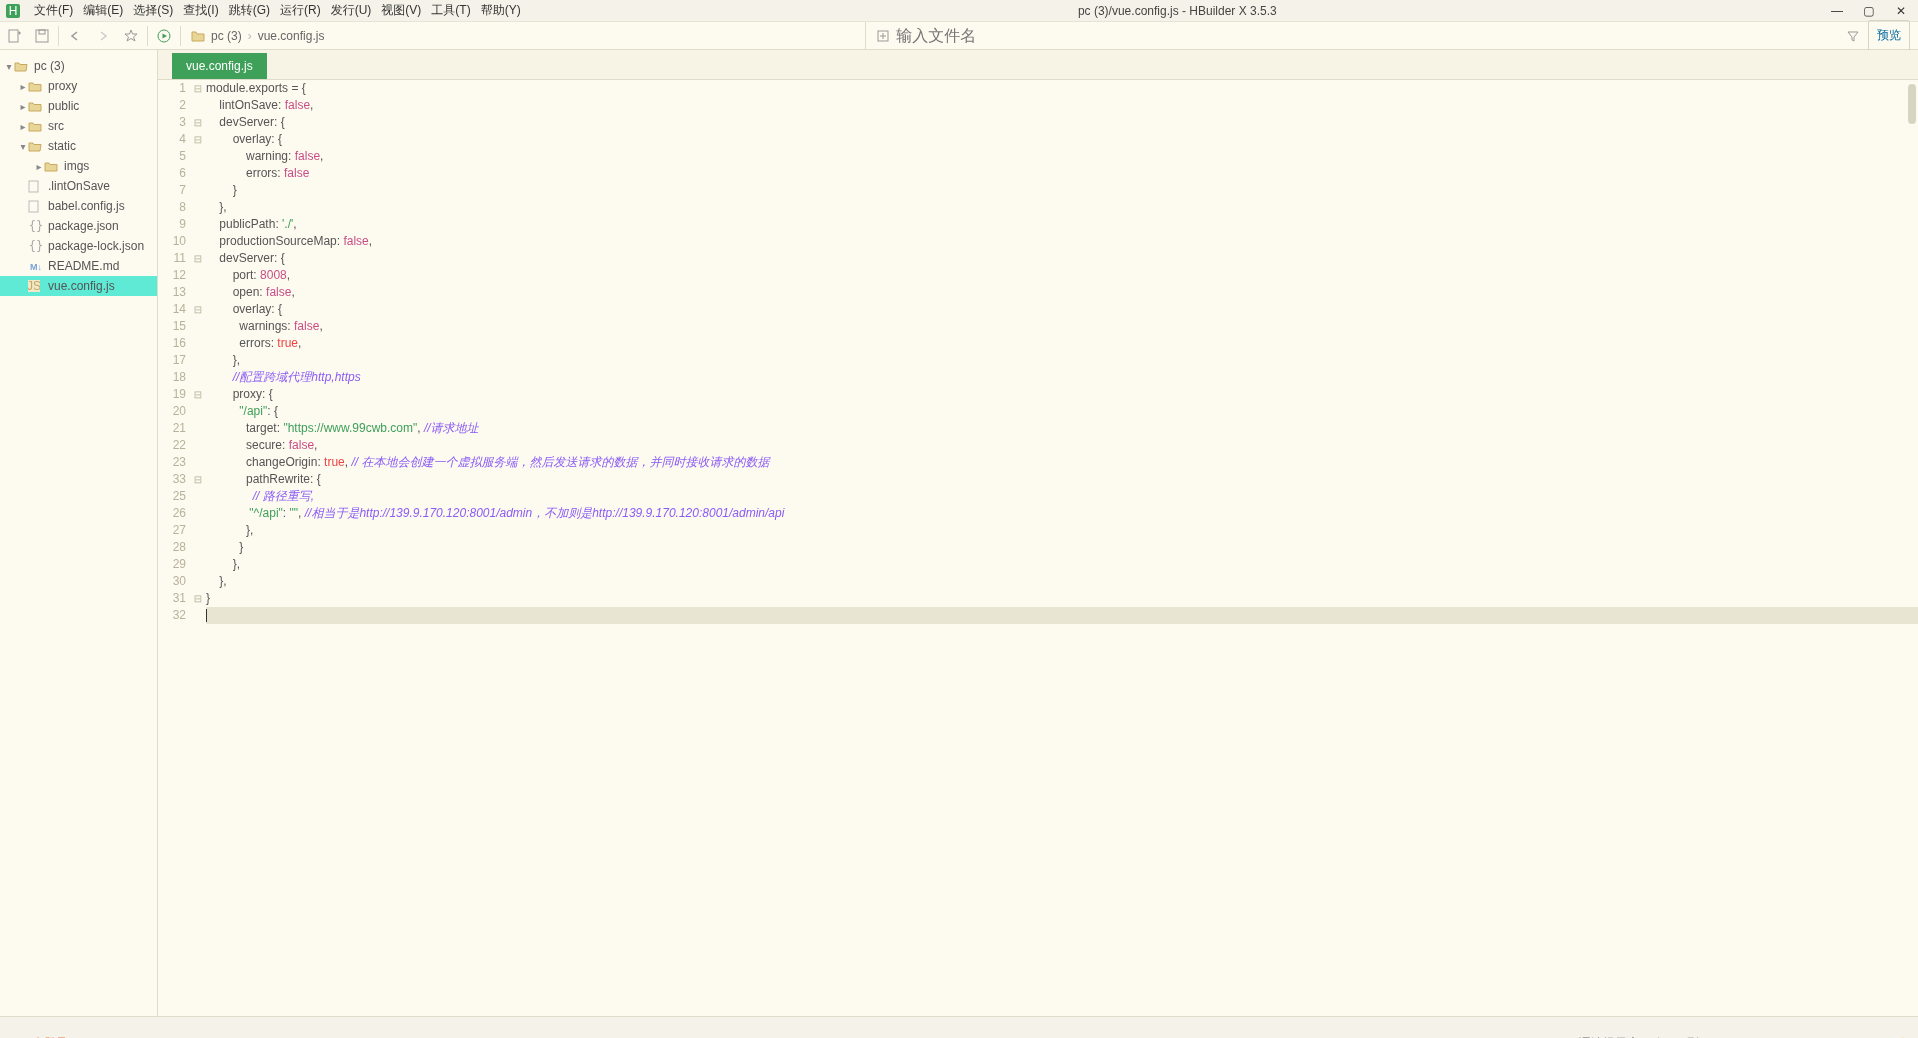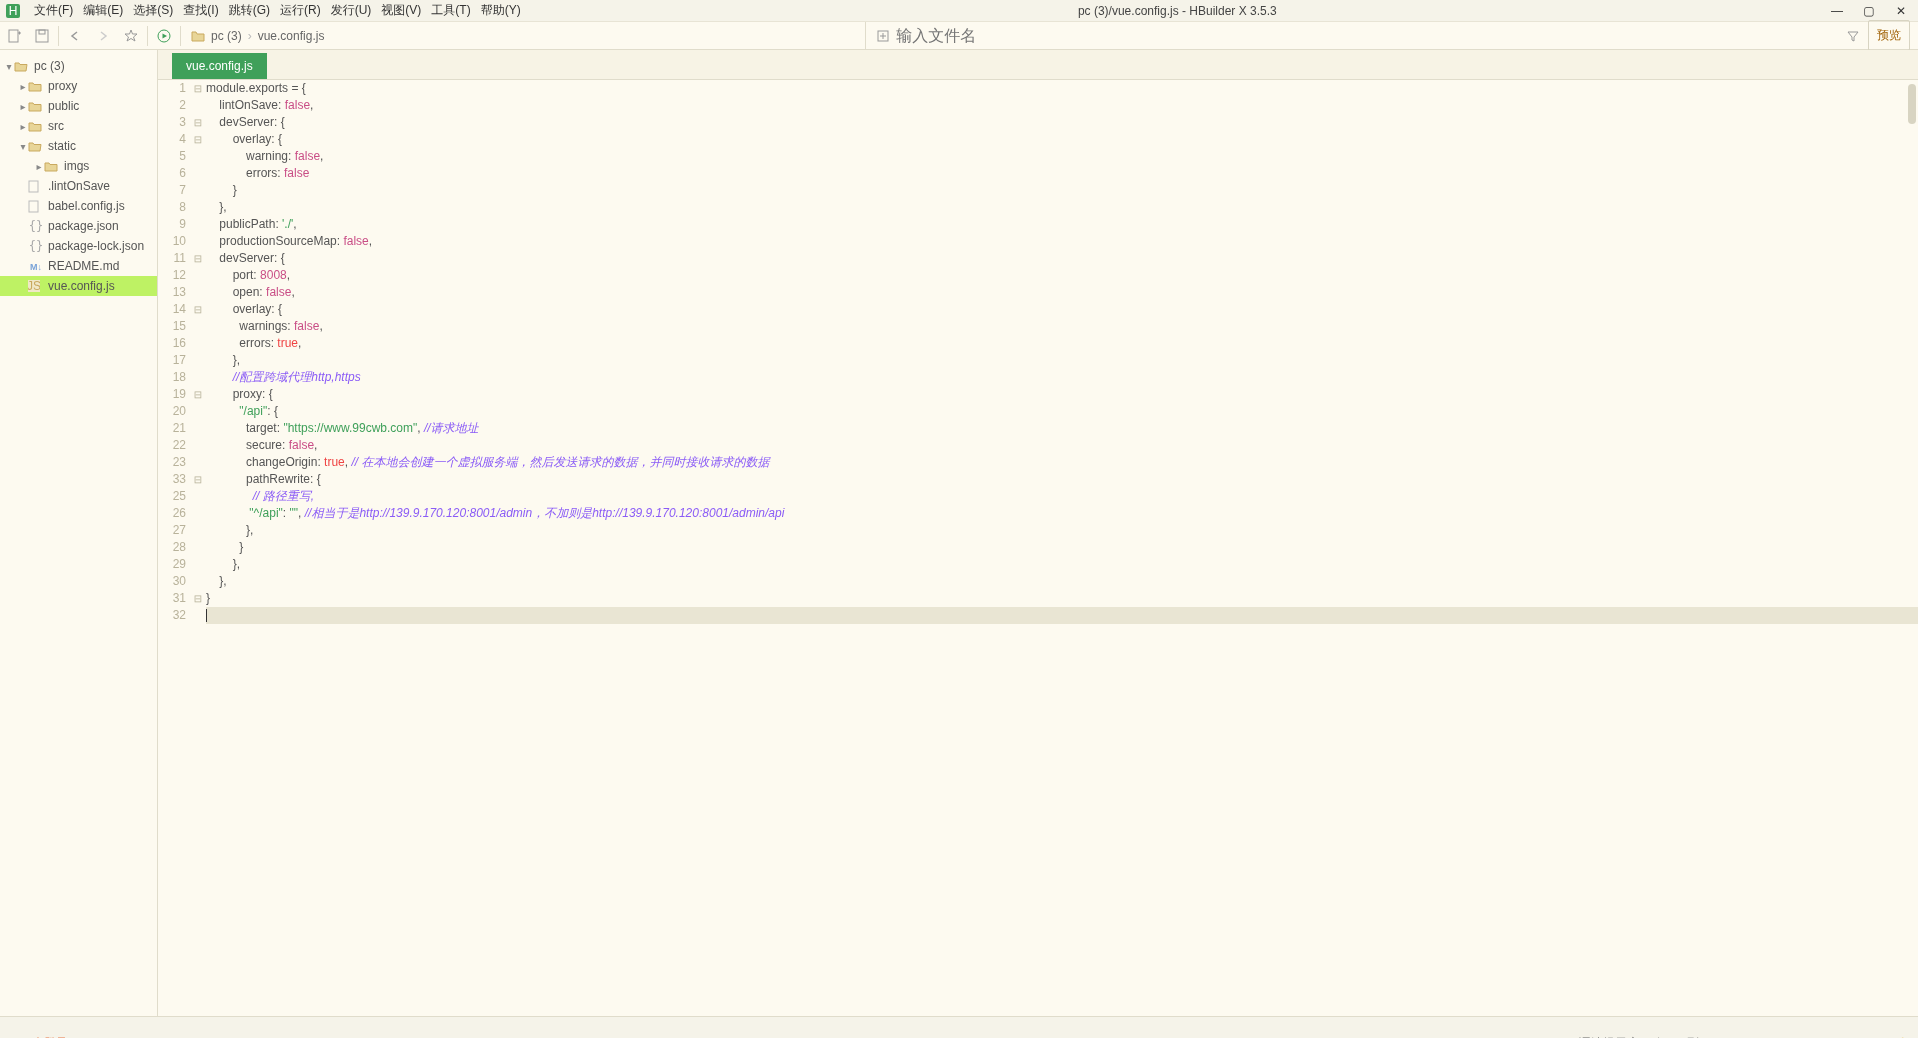--- a/index.html
+++ b/index.html
@@ -17,29 +17,29 @@
 
 .toolbar { height: 28px; display: flex; align-items: center; border-bottom: 1px solid #e0dccb; background: #fdfaf0; }
 .toolbar .iconbtn { width: 28px; height: 28px; display: flex; align-items: center; justify-content: center; color: #888; }
 .toolbar .sep { width: 1px; height: 20px; background: #e0dccb; margin: 0 2px; }
 .toolbar .breadcrumb { display: flex; align-items: center; gap: 6px; margin-left: 8px; color: #666; }
 .toolbar .breadcrumb .chev { color: #bbb; }
 .toolbar .spacer { flex: 1; }
 .toolbar .filesearch { display: flex; align-items: center; gap: 6px; width: 440px; border-left: 1px solid #e0dccb; padding-left: 10px; height: 100%; }
 .toolbar .filesearch input { border: none; background: transparent; outline: none; font-size: 16px; color: #666; flex:1; }
 .toolbar .right { display: flex; align-items: center; gap: 8px; margin-right: 8px; }
-.toolbar .preview { border: 1px solid #d8d4c2; padding: 6px 8px; border-radius: 2px; color: #a16207; }
+.toolbar .preview { border: 1px solid #d8d4c2; padding: 6px 8px; border-radius: 2px; color: #0369a1; }
 
 
 .main { display: flex; height: calc(100vh - 22px - 28px - 22px); }
 
 
 .sidebar { width: 158px; border-right: 1px solid #e0dccb; background: #fdfaf0; overflow-y: auto; padding-top: 6px; }
 .tree-row { display: flex; align-items: center; height: 20px; padding-left: 4px; cursor: default; }
-.tree-row.active { background: #bef264; }
+.tree-row.active { background: #5eead4; }
 .tree-row .arrow { width: 10px; text-align: center; color: #888; font-size: 10px; }
 .tree-row .icon { width: 16px; text-align: center; margin-right: 4px; }
 .tree-row .label { color: #555; }
 .tree-row.level1 { padding-left: 18px; }
 .tree-row.level2 { padding-left: 34px; }
 .folder-open { color: #c9a95f; }
 
 
 .editor-wrap { flex: 1; display: flex; flex-direction: column; background: #fdfaf0; position: relative; }
 .tabs { height: 30px; display: flex; align-items: flex-end; padding-left: 14px; background: #f7f3e5; border-bottom: 1px solid #e0dccb; }

